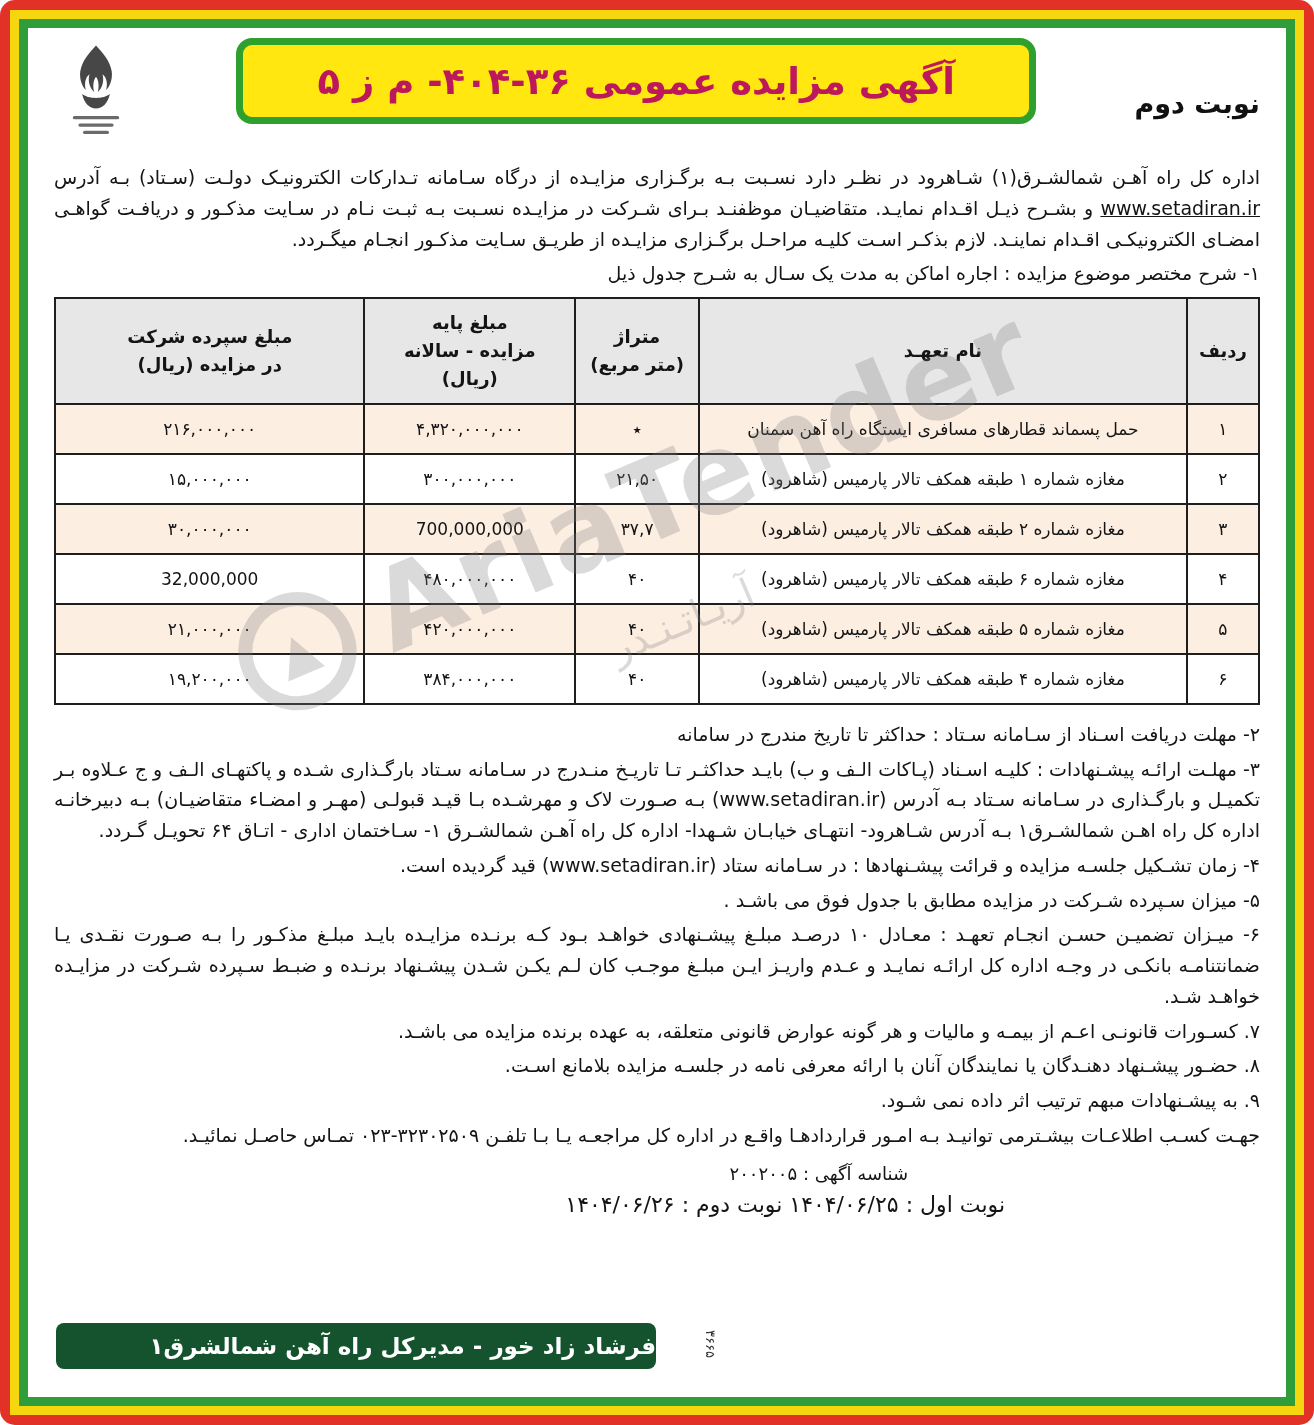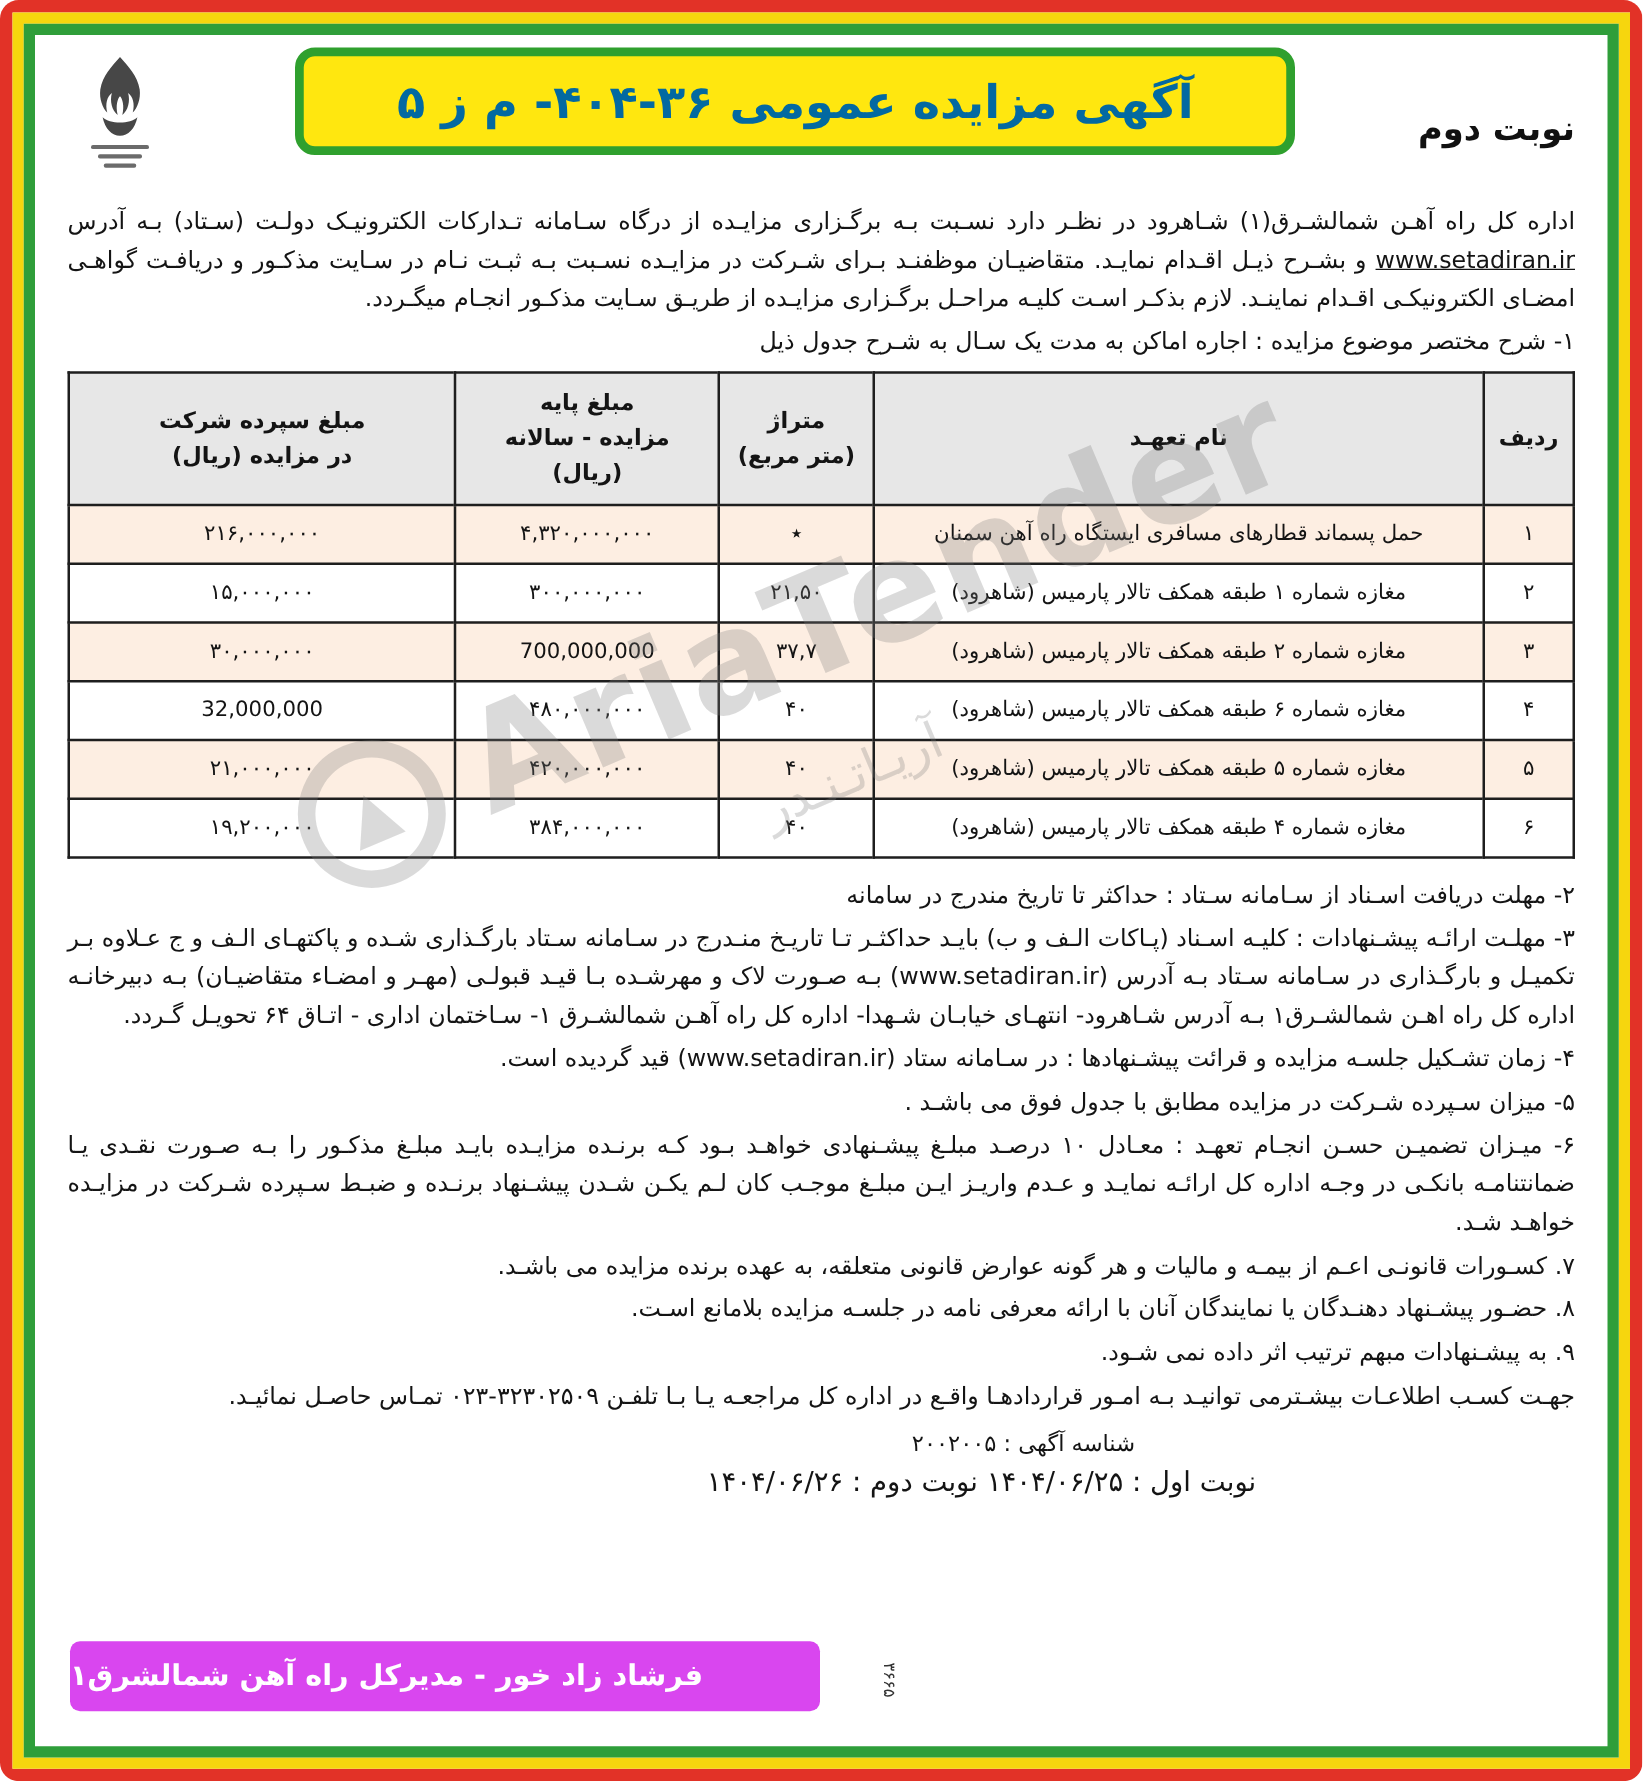--- a/index.html
+++ b/index.html
@@ -47,21 +47,21 @@
     width: 800px;
     height: 86px;
     display: flex;
     align-items: center;
     justify-content: center;
     margin-top: 2px;
   }
   .banner span {
     font-size: 37px;
     font-weight: bold;
-    color: #0369a1;
+    color: #be185d;
     letter-spacing: 1px;
     white-space: nowrap;
   }
   .logo { width: 84px; margin-top: 4px; }
 
   
   .intro, .clause, .sec1 {
     font-size: 19px;
     line-height: 1.62;
     text-align: justify;
@@ -80,43 +80,43 @@
   }
   .items thead th {
     background: #e7e7e7;
     font-size: 18px;
     font-weight: bold;
     padding: 10px 4px;
     height: 96px;
     white-space: pre-line;
     line-height: 1.55;
   }
-  .items tbody td { font-size: 17px; height: 47px; padding: 3px 6px; }
+  .items tbody td { font-size: 17px; height: 47px; padding: 14px 6px; }
   .items tbody tr:nth-child(odd) { background: #fdeee2; }
   .c-radif { width: 6%; }
   .c-name  { width: 40.5%; }
   .c-area  { width: 10.3%; }
   .c-base  { width: 17.5%; }
   .c-dep   { width: 25.7%; }
 
   
   .adid  { font-size: 18px; text-align: right; margin: 12px 352px 0 0; }
   .dates { font-size: 22px; text-align: right; margin: 8px 255px 0 0; }
 
   .sign-banner {
     position: absolute;
     left: 56px;
     bottom: 56px;
     width: 600px;
-    height: 56px;
-    background: #d946ef;
+    height: 46px;
+    background: #14532d;
     border-radius: 8px;
     display: flex;
     align-items: center;
-    justify-content: flex-end;
+    justify-content: flex-start;
     z-index: 2;
   }
   .sign-banner span { color: #ffffff; font-weight: bold; font-size: 23px; white-space: nowrap; }
 
   .print-code {
     position: absolute;
     top: 1330px;
     left: 718px;
     transform: rotate(90deg);
     transform-origin: left top;

